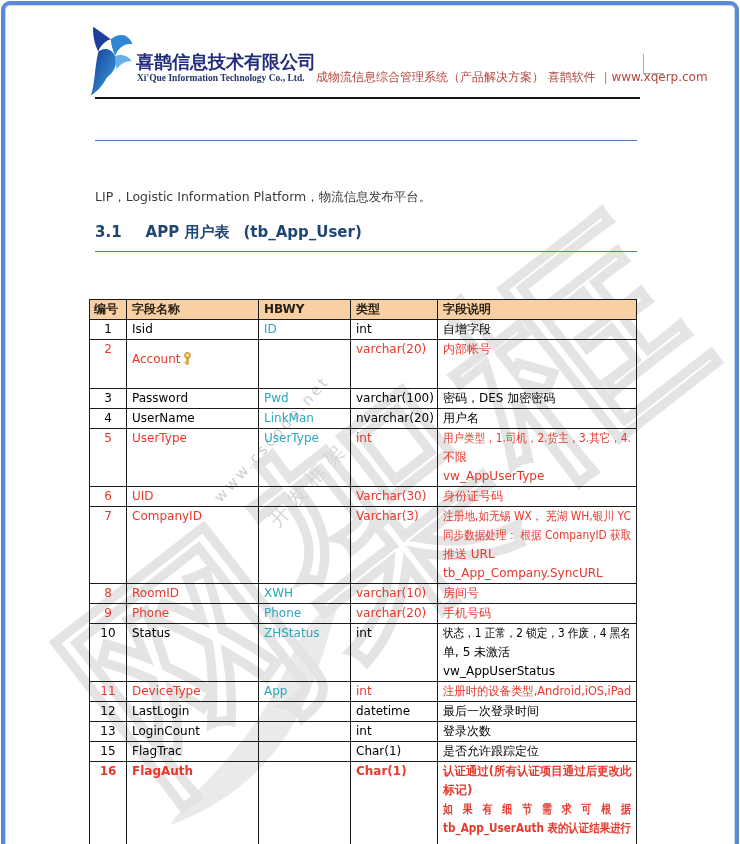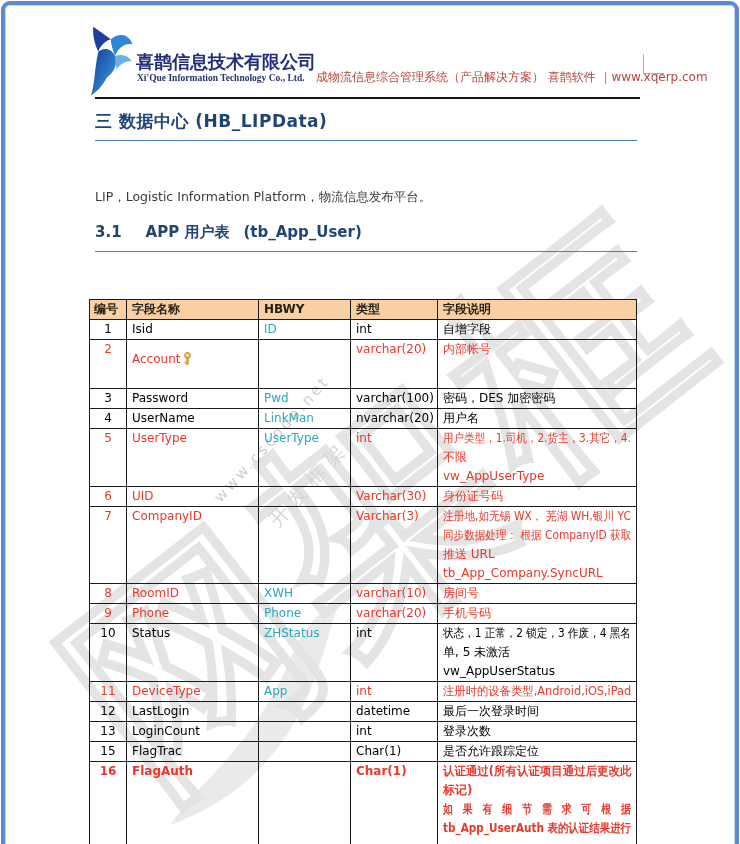--- a/index.html
+++ b/index.html
@@ -106,21 +106,20 @@
     <path d="M16,31 C23,25 32,27 36,36 C40,47 34,56 26,62 C21,72 14,79 7,83 C12,71 11,52 16,31 Z" fill="url(#bg1)"></path>
     <path d="M36,36 C44,33 52,36 56,42 C48,42 42,46 38,52 C37,46 36,40 36,36 Z" fill="#6ab0e8"></path>
   </svg>
   <div class="company-cn">喜鹊信息技术有限公司</div>
   <div class="company-en">Xi'Que Information Technology Co., Ltd.</div>
   <div class="tagline"><span class="fitspan" style="transform: scaleX(0.92);">成物流信息综合管理系统（产品解决方案） 喜鹊软件 ｜www.xqerp.com</span></div>
   <div class="hdr-rule"></div>
   <div class="cropmark-v"></div>
   <div class="cropmark-h"></div>
 
-  <div class="h1">三 数据中心  (HB_LIPData)</div>
   <div class="h1-line"></div>
   <p class="intro">LIP，Logistic Information Platform，物流信息发布平台。</p>
   <div class="h2">
     <span class="h2-num">3.1</span><span>APP 用户表</span><span class="h2-code">(tb_App_User)</span>
   </div>
   <div class="h2-line"></div>
 
   <div class="tbl-wrap">
     <table class="spec">
       <colgroup>

